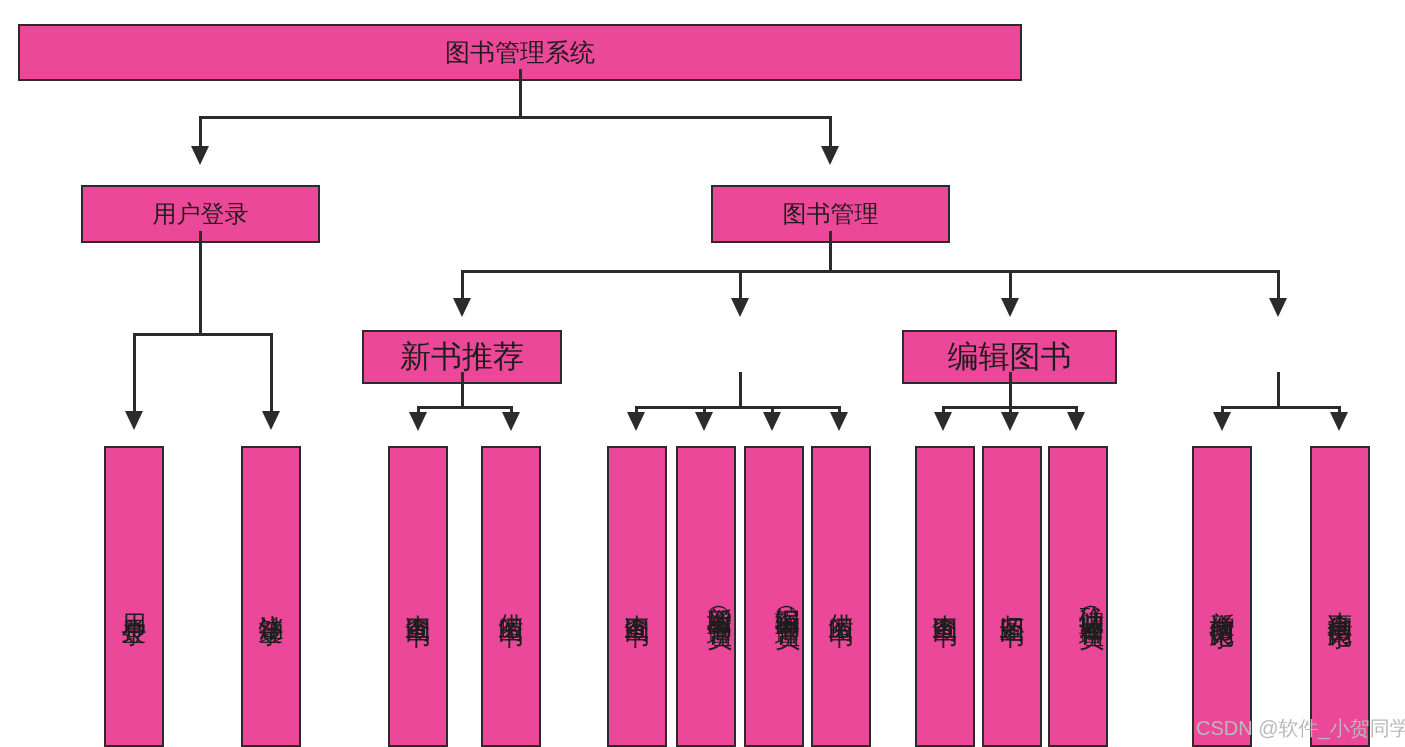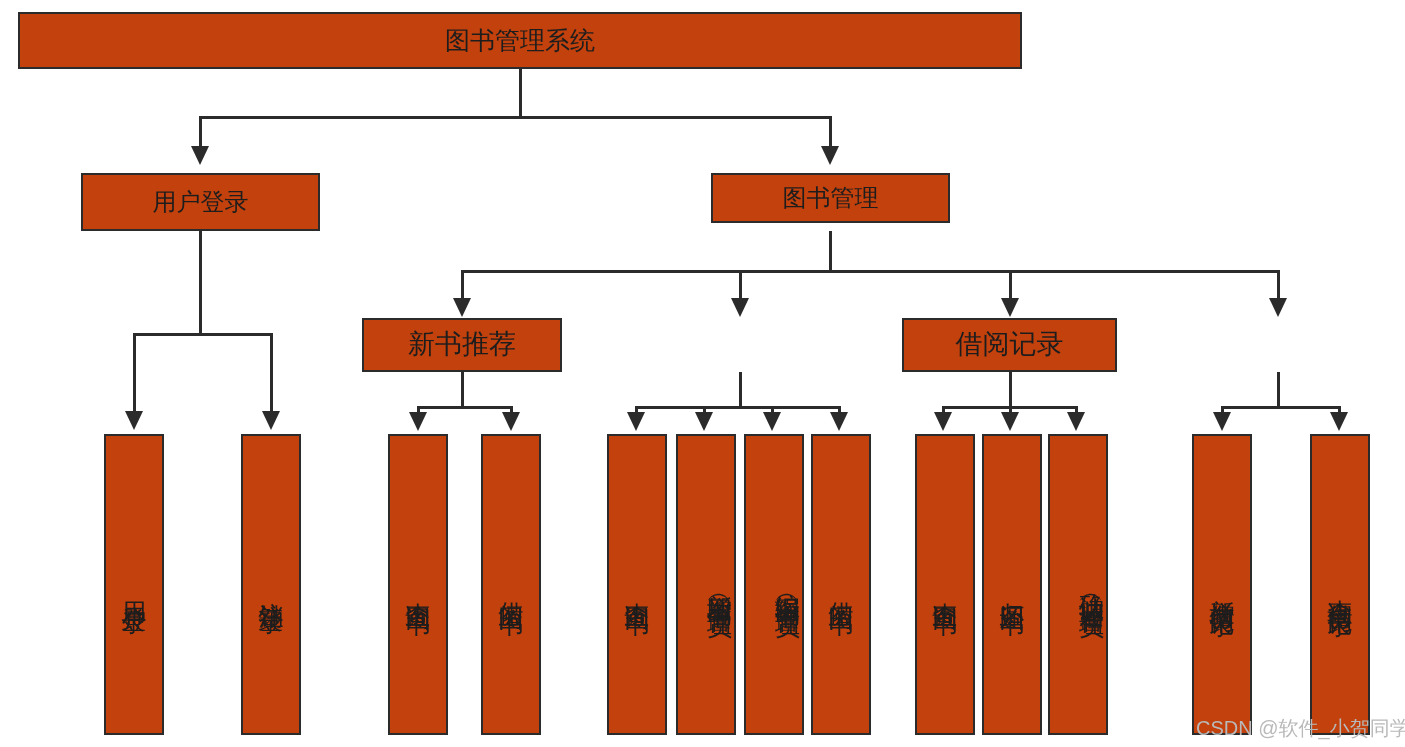--- a/index.html
+++ b/index.html
@@ -14,35 +14,36 @@
     position: relative;
     width: 1405px;
     height: 747px;
     background: #ffffff;
     overflow: hidden;
   }
   .node {
     position: absolute;
     box-sizing: border-box;
     border: 2.5px solid #2b2b2b;
-    background: #c2410c;
+    background: #ec4899;
     display: flex;
     align-items: center;
     justify-content: center;
     color: #1d1d1d;
     line-height: 1.15;
+    margin-top: 12px;
   }
   .node.root {
     font-size: 25px;
   }
   .node.lvl2 {
     font-size: 24px;
   }
   .node.lvl3 {
-    font-size: 27px;
+    font-size: 31px;
   }
   .node.leaf {
     writing-mode: vertical-rl;
     text-orientation: upright;
     font-size: 25px;
     letter-spacing: 3px;
     align-items: flex-start;
     justify-content: center;
     padding-top: 6px;
   }
@@ -86,21 +87,21 @@
   <div class="edge v" style="left:519px; top:69px; width:3px; height:49px;"></div>
   <div class="edge h" style="left:199px; top:116px; width:633px; height:3px;"></div>
   <div class="edge v" style="left:199px; top:116px; width:3px; height:30px;"></div>
   <div class="arrow" style="left:191px; top:146px;"></div>
   <div class="edge v" style="left:829px; top:116px; width:3px; height:30px;"></div>
   <div class="arrow" style="left:821px; top:146px;"></div>
 
   <div class="node lvl2" style="left:81px; top:173px; width:239px; height:58px;">
     <span>用户登录</span>
   </div>
-  <div class="node lvl2" style="left:711px; top:173px; width:239px; height:50px;">
+  <div class="node lvl2" style="left:711px; top:173px; width:239px; height:58px;">
     <span>图书管理</span>
   </div>
 
   <div class="edge v" style="left:199px; top:231px; width:3px; height:103px;"></div>
   <div class="edge h" style="left:133px; top:333px; width:140px; height:3px;"></div>
   <div class="edge v" style="left:133px; top:333px; width:3px; height:78px;"></div>
   <div class="arrow" style="left:125px; top:411px;"></div>
   <div class="edge v" style="left:270px; top:333px; width:3px; height:78px;"></div>
   <div class="arrow" style="left:262px; top:411px;"></div>
 
@@ -116,21 +117,21 @@
   <div class="edge v" style="left:1009px; top:270px; width:3px; height:28px;"></div>
   <div class="arrow" style="left:1001px; top:298px;"></div>
 
   <div class="edge v" style="left:1277px; top:270px; width:3px; height:28px;"></div>
   <div class="arrow" style="left:1269px; top:298px;"></div>
 
   <div class="node lvl3" style="left:362px; top:318px; width:200px; height:54px;">
     <span>新书推荐</span>
   </div>
   <div class="node lvl3" style="left:902px; top:318px; width:215px; height:54px;">
-    <span>借阅记录</span>
+    <span>编辑图书</span>
   </div>
 
   <div class="edge v" style="left:461px; top:372px; width:3px; height:36px;"></div>
   <div class="edge h" style="left:417px; top:406px; width:96px; height:3px;"></div>
   <div class="edge v" style="left:417px; top:406px; width:3px; height:12px;"></div>
   <div class="arrow" style="left:409px; top:412px;"></div>
   <div class="edge v" style="left:510px; top:406px; width:3px; height:12px;"></div>
   <div class="arrow" style="left:502px; top:412px;"></div>
 
   <div class="edge v" style="left:739px; top:372px; width:3px; height:36px;"></div>

